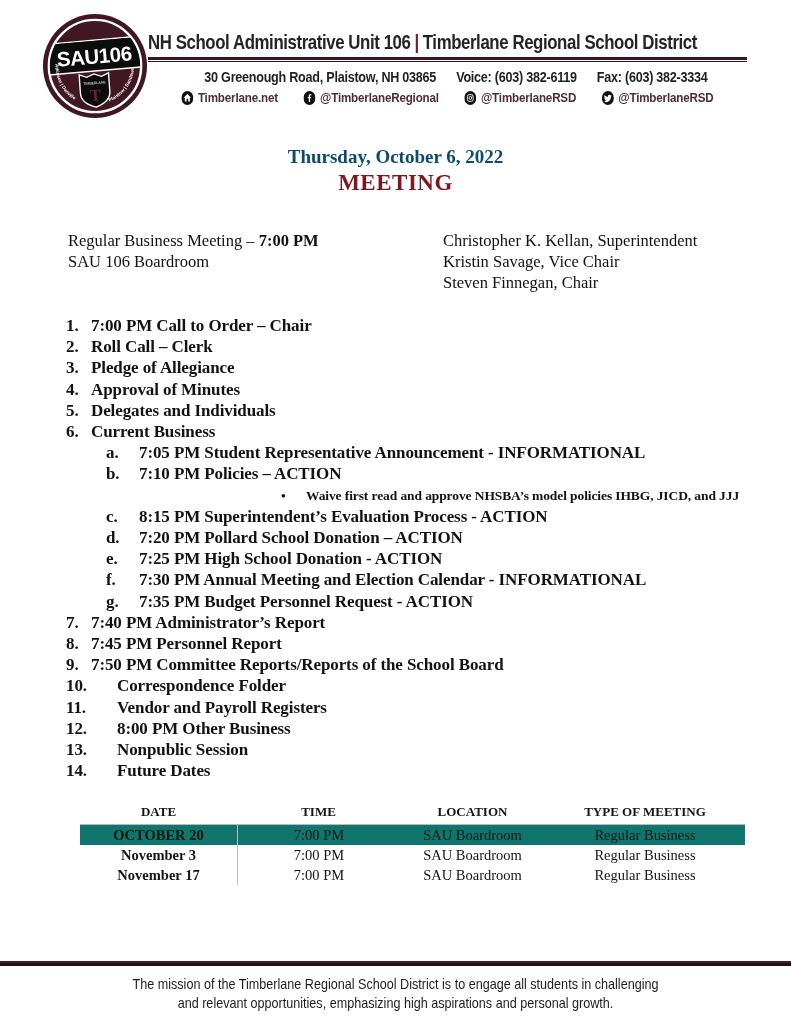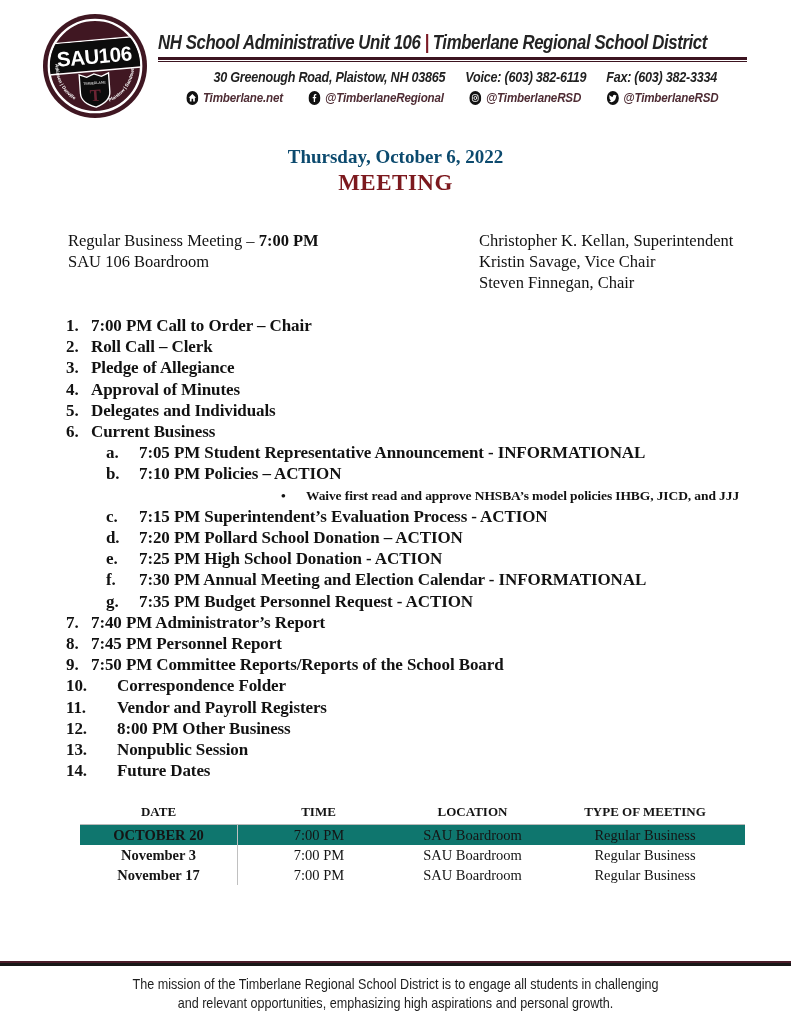--- a/index.html
+++ b/index.html
@@ -5,21 +5,21 @@
   * { margin:0; padding:0; box-sizing:border-box; }
   html,body { background:#ffffff; }
   .page {
     position:relative; width:791px; height:1024px; background:#fff;
     font-family:"Liberation Serif", serif; color:#141414; overflow:hidden;
     margin:0 auto;
   }
   
   .header { display:flex; align-items:flex-start; padding:12px 44px 0 42px; }
   .logo-wrap { flex:none; width:106px; height:108px; }
-  .header-right { flex:1; margin-left:10px; min-width:0;font-style:italic; }
+  .header-right { flex:1; min-width:0; }
   .district-title {
     font-family:"Liberation Sans", sans-serif; font-weight:bold; font-size:21px;
     color:#242424; white-space:nowrap; letter-spacing:-0.5px; margin-top:18px;
     transform:scaleX(0.8); transform-origin:0 50%;
   }
   .district-title .divider { color:#7c1b26; padding:0 5px; font-weight:bold; }
   .title-rule-thick { height:2.5px; background:#3c1420; margin-top:3px; }
   .title-rule-thin  { height:1px;   background:#3c1420; margin-top:1.5px; }
   .contact-line {
     margin-top:6px; text-align:center; white-space:nowrap;
@@ -36,21 +36,21 @@
   .social-item { display:flex; align-items:center; gap:5px; }
   
   .doc-date {
     margin-top:26px; text-align:center; font-weight:bold; font-size:19px; color:#0c4a6e;
   }
   .doc-heading {
     margin-top:2px; text-align:center; font-weight:bold; font-size:23px; color:#7c191e;
     letter-spacing:0.5px;
   }
   
-  .meeting { display:flex; margin:34px 44px 0 68px; font-size:16.5px; line-height:21px; color:#111;gap:36px; }
+  .meeting { display:flex; margin:34px 44px 0 68px; font-size:16.5px; line-height:21px; color:#111; }
   .meeting-left { width:375px; }
   .meeting-right { flex:1; }
   .bold { font-weight:bold; }
   
   .agenda { margin:22px 36px 0 66px; font-weight:bold; font-size:17px; line-height:21.2px; color:#121212; letter-spacing:-0.1px; }
   .row { display:flex; }
   .row .marker { flex:none; }
   .lv1 .marker { width:25px; }
   .lv1.wide .marker { width:51px; }
   .lv2 { padding-left:40px; }
@@ -209,21 +209,21 @@
     <div class="row lv2">
         <span class="marker">b.</span>
         <span class="txt">7:10 PM Policies – ACTION</span>
       </div>
     <div class="row lv3">
         <span class="marker">•</span>
         <span class="txt">Waive first read and approve NHSBA’s model policies IHBG, JICD, and JJJ</span>
       </div>
     <div class="row lv2">
         <span class="marker">c.</span>
-        <span class="txt">7:15 PM Superintendent’s Evaluation Process - ACTION</span>
+        <span class="txt">8:15 PM Superintendent’s Evaluation Process - ACTION</span>
       </div>
     <div class="row lv2">
         <span class="marker">d.</span>
         <span class="txt">7:20 PM Pollard School Donation – ACTION</span>
       </div>
     <div class="row lv2">
         <span class="marker">e.</span>
         <span class="txt">7:25 PM High School Donation - ACTION</span>
       </div>
     <div class="row lv2">

